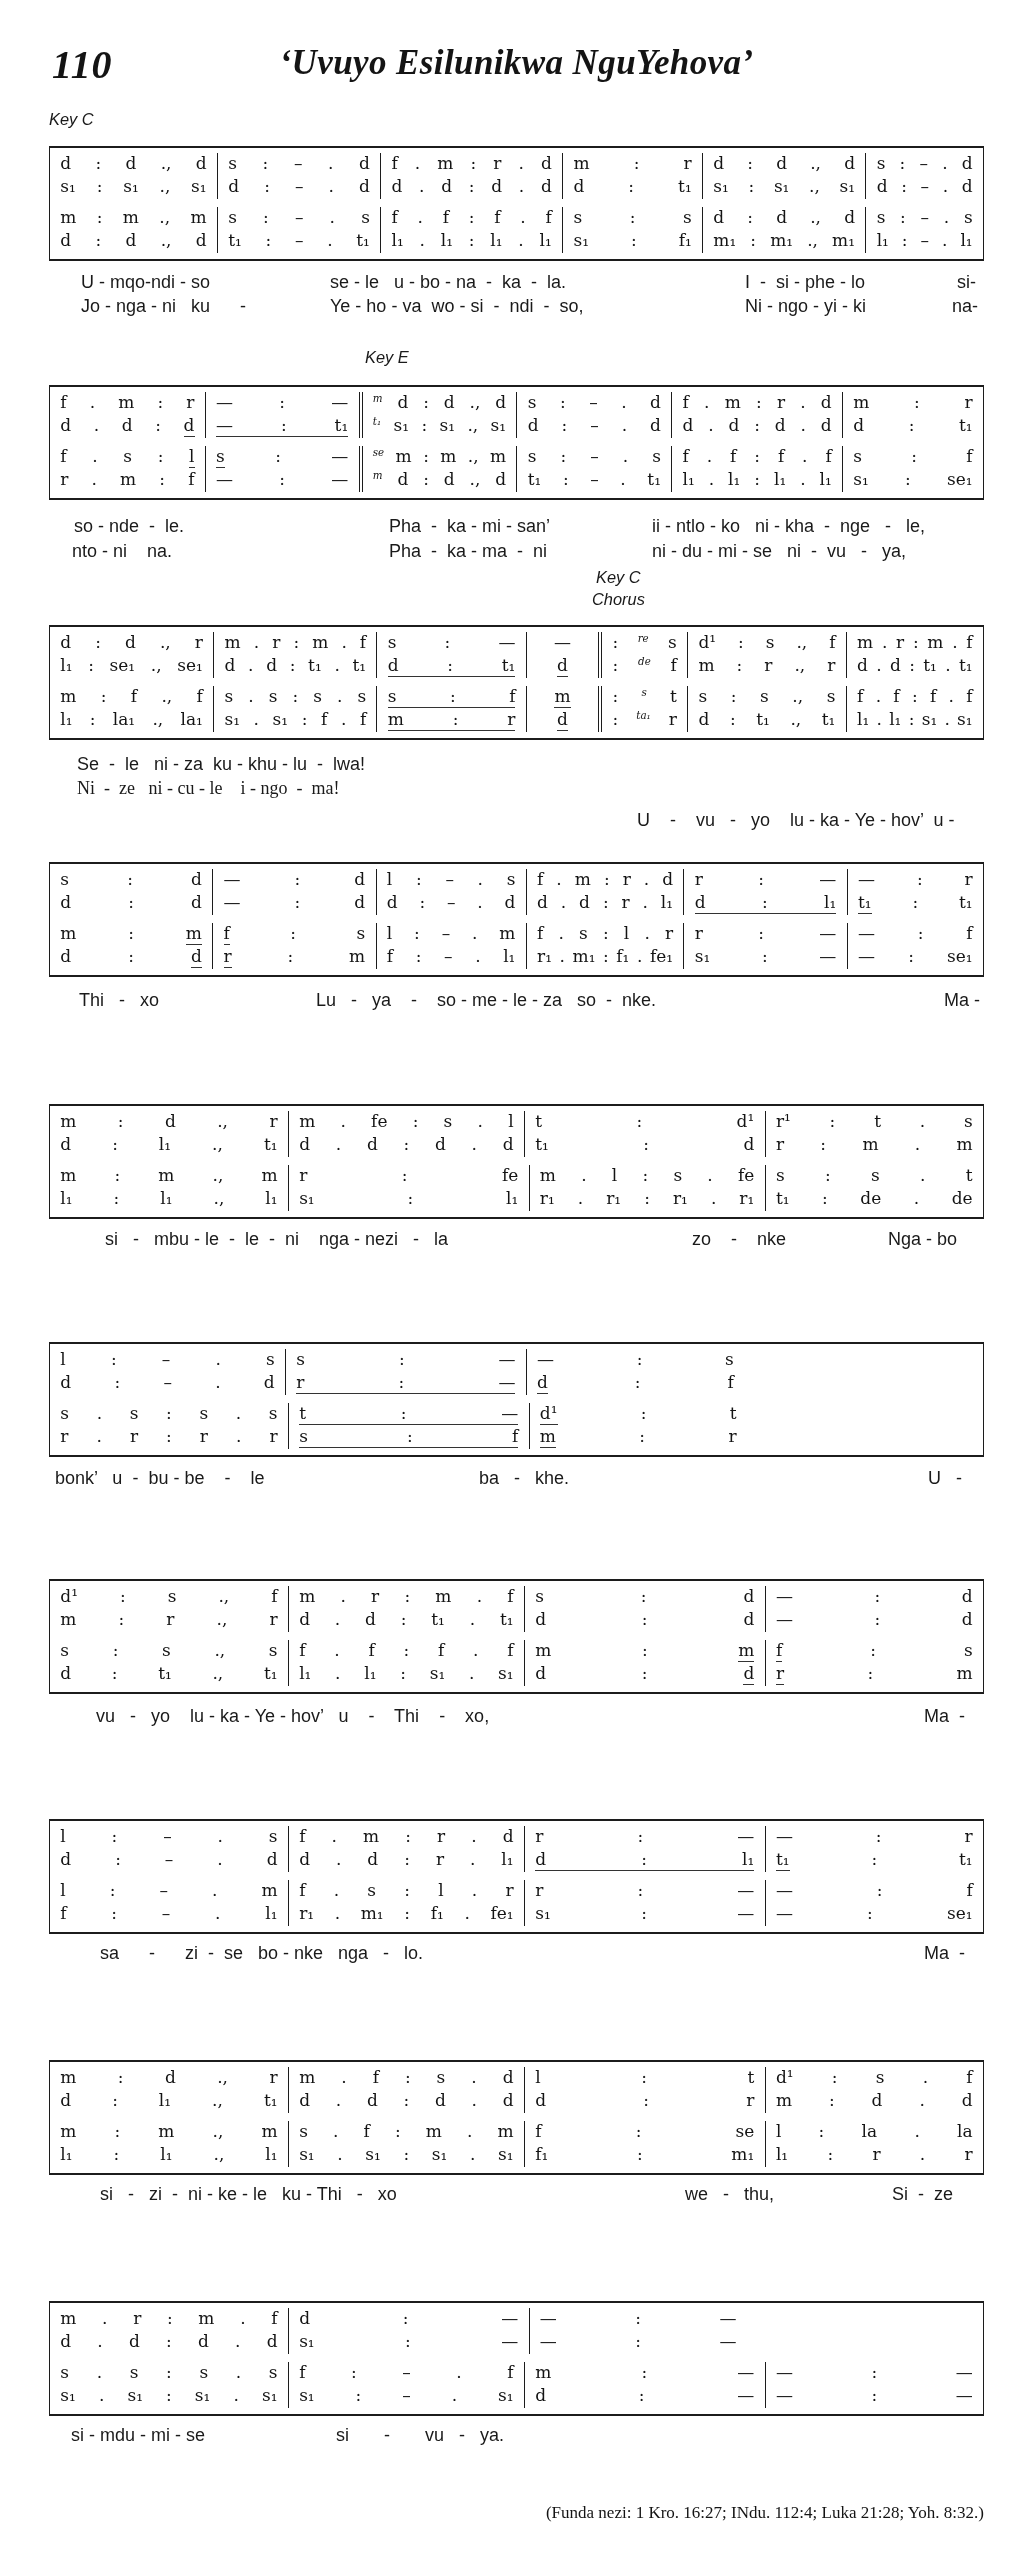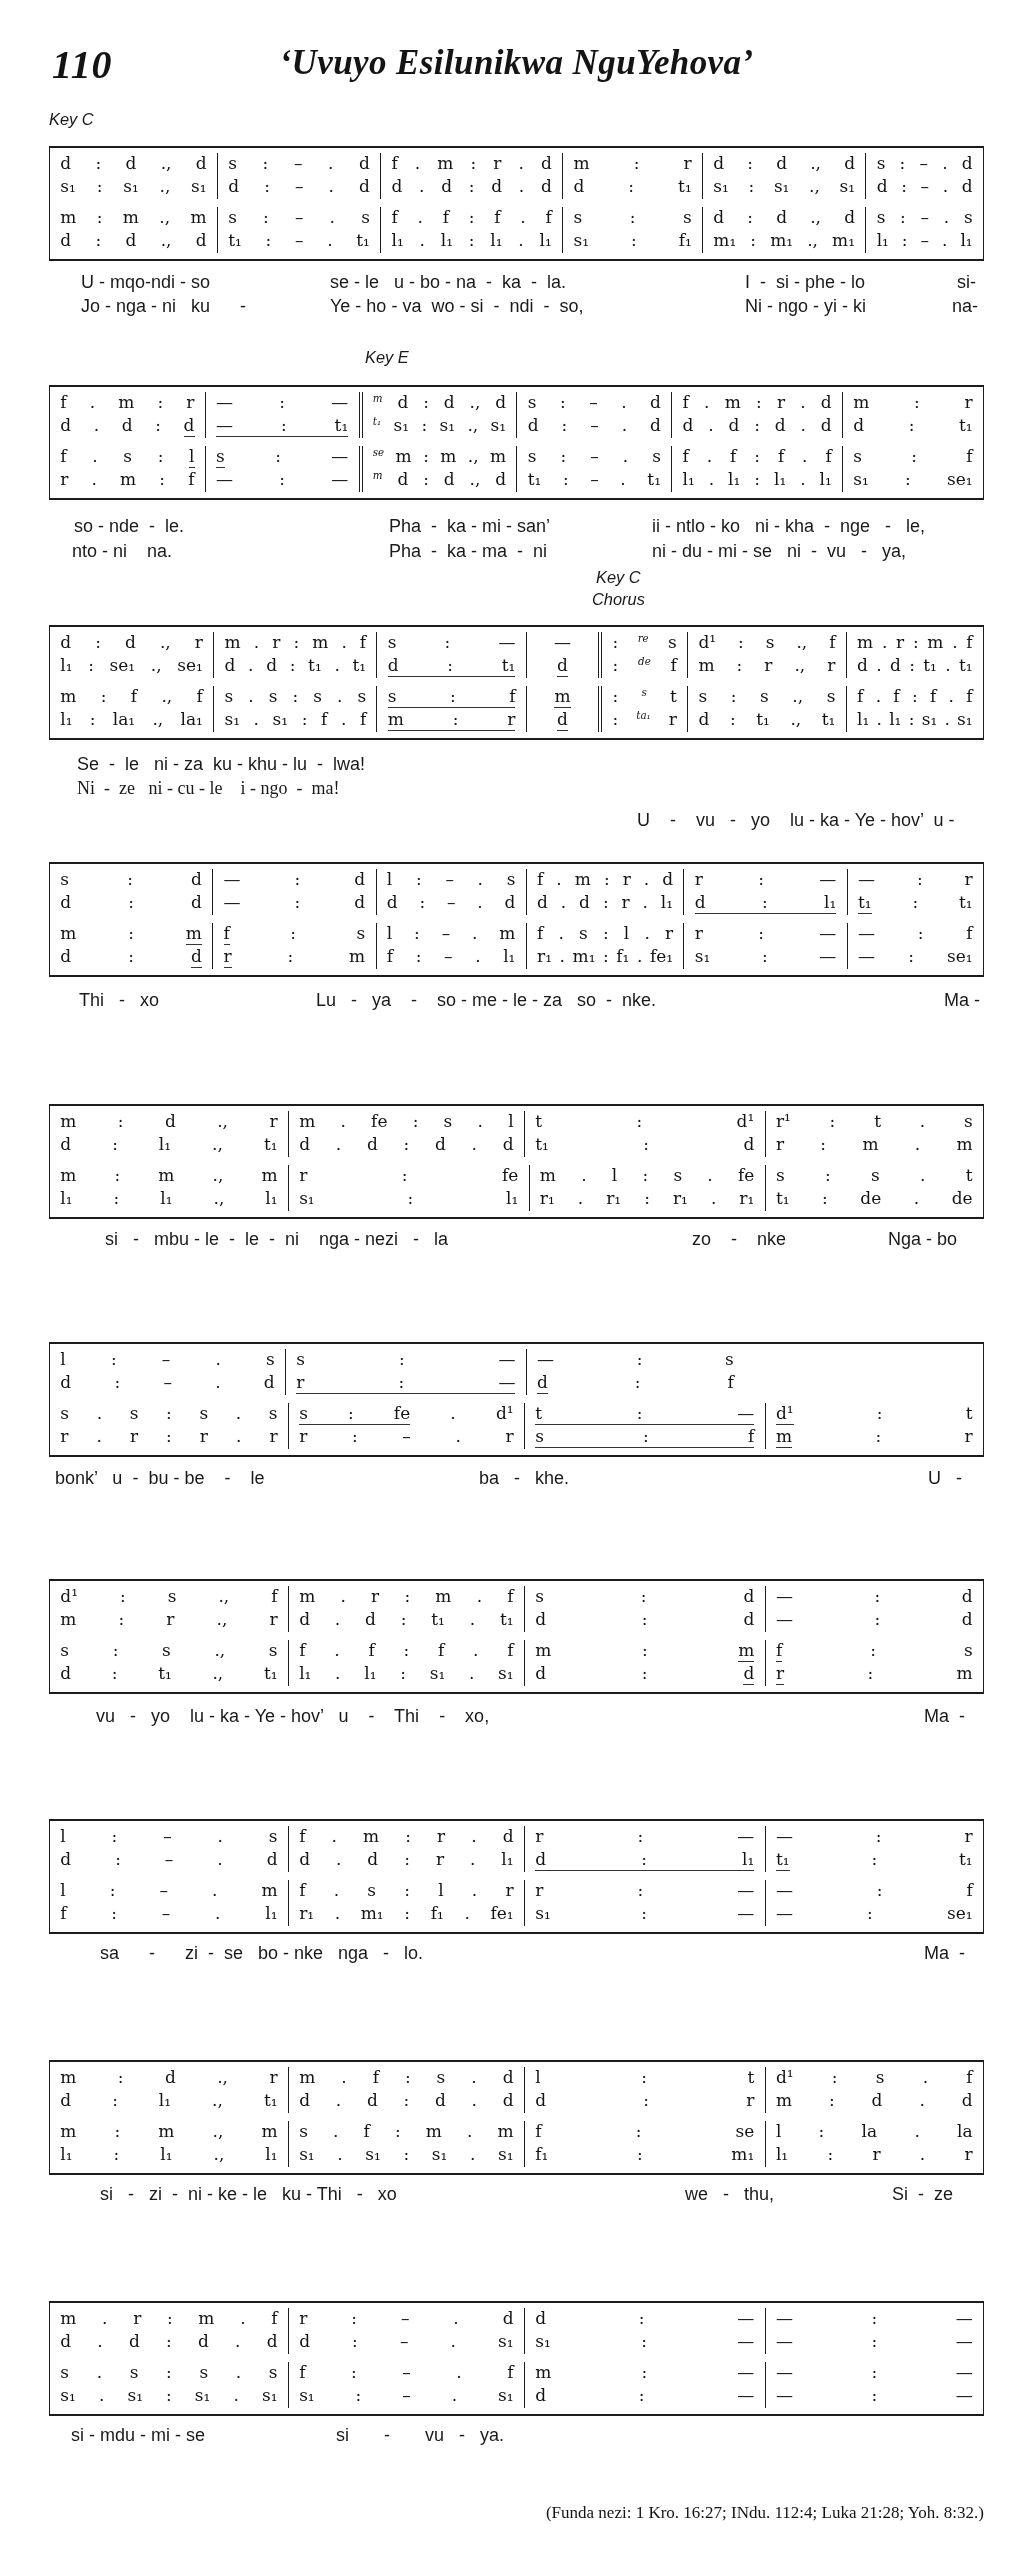--- a/index.html
+++ b/index.html
@@ -346,24 +346,20 @@
           <div class="measure last" style="flex: 0 0 23.3%;">
             <div class="nline"><span>— : s</span></div>
             <div class="nline"><span class="u">d</span><span> : f</span></div>
           </div>
         </div>
         <div class="pair">
           <div class="measure" style="flex: 0 0 25.6%;">
             <div class="nline"><span>s . s : s . s</span></div>
             <div class="nline"><span>r . r : r . r</span></div>
           </div>
-          <div class="measure" style="flex: 0 0 25.3%;">
-            <div class="nline"><span class="u">s : fe</span><span> . d¹</span></div>
-            <div class="nline"><span>r : – . r</span></div>
-          </div>
           <div class="measure" style="flex: 0 0 25.8%;">
             <div class="nline"><span class="u">t : —</span></div>
             <div class="nline"><span class="u">s : f</span></div>
           </div>
           <div class="measure last" style="flex: 0 0 23.3%;">
             <div class="nline"><span class="u">d¹</span><span> : t</span></div>
             <div class="nline"><span class="u">m</span><span> : r</span></div>
           </div>
         </div>
       </div>
@@ -490,24 +486,20 @@
       </div>
       <div class="lyr" style="left: 100px; top: 2184px;">si   -   zi  -  ni - ke - le   ku - Thi   -   xo</div>
       <div class="lyr" style="left: 685px; top: 2184px;">we   -   thu,</div>
       <div class="lyr" style="left: 892px; top: 2184px;">Si  -  ze</div>
       <div class="system" style="top: 2301px;">
         <div class="pair">
           <div class="measure" style="flex: 0 0 25.6%;">
             <div class="nline"><span>m . r : m . f</span></div>
             <div class="nline"><span>d . d : d . d</span></div>
           </div>
-          <div class="measure" style="flex: 0 0 25.3%;">
-            <div class="nline"><span>r : – . d</span></div>
-            <div class="nline"><span>d : – . s₁</span></div>
-          </div>
           <div class="measure" style="flex: 0 0 25.8%;">
             <div class="nline"><span>d : —</span></div>
             <div class="nline"><span>s₁ : —</span></div>
           </div>
           <div class="measure last" style="flex: 0 0 23.3%;">
             <div class="nline"><span>— : —</span></div>
             <div class="nline"><span>— : —</span></div>
           </div>
         </div>
         <div class="pair">

